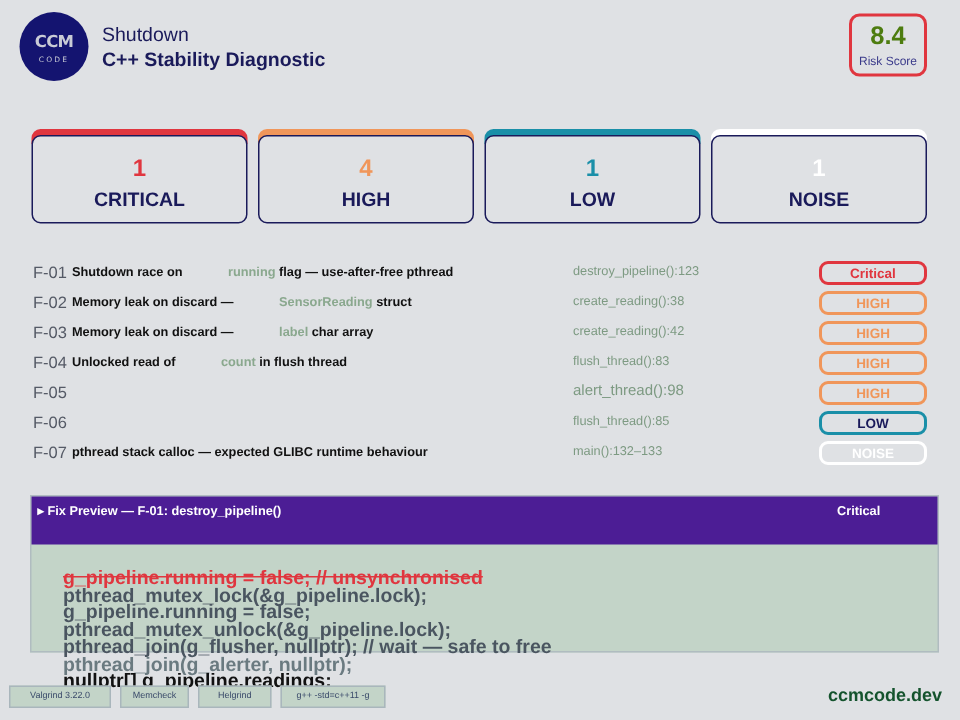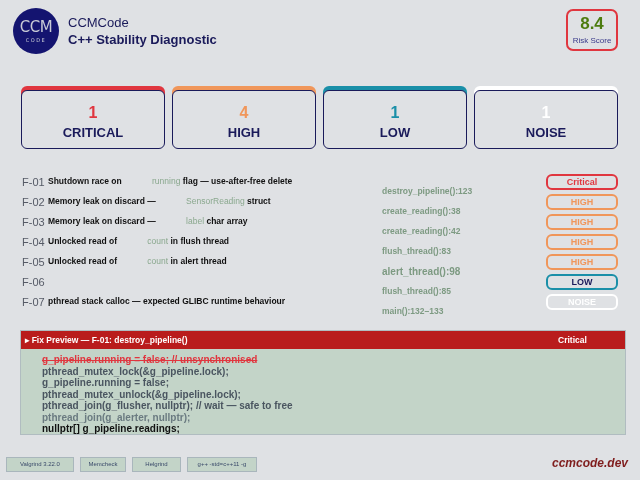--- a/index.html
+++ b/index.html
@@ -1,65 +1,65 @@
 <!DOCTYPE html>
 <html><head>
 <meta charset="utf-8">
 <style>
   * { box-sizing: border-box; margin: 0; padding: 0; }
   html, body { width: 640px; height: 480px; overflow: hidden; }
   body { background: #dfe1e4; font-family: "Liberation Sans", sans-serif; position: relative; color: #1a1a5a; }
 
   .logo { position: absolute; left: 13px; top: 8px; width: 46px; height: 46px; border-radius: 50%; background: #141470; display: flex; flex-direction: column; align-items: center; justify-content: center; }
-  .logo .l1 { color: #c9cbd6; font-weight: normal; font-size: 15px; letter-spacing: -0.5px; line-height: 15px; font-family: "DejaVu Sans", sans-serif; }
+  .logo .l1 { color: #c9cbd6; font-weight: bold; font-size: 11px; letter-spacing: -0.5px; line-height: 15px; font-family: "DejaVu Sans", sans-serif; }
   .logo .l2 { color: #c9cbd6; font-size: 5px; letter-spacing: 1.5px; margin-top: 2px; font-family: "DejaVu Sans", sans-serif; }
   .brand { position: absolute; left: 68px; top: 15px; font-size: 13px; color: #1a1a5a; }
   .title { position: absolute; left: 68px; top: 32px; font-size: 13px; font-weight: bold; color: #1a1a5a; }
 
   .risk { position: absolute; left: 566px; top: 9px; width: 52px; height: 42px; border: 2px solid #e0363f; border-radius: 7px; text-align: center; }
   .risk .val { color: #4d7c0f; font-weight: bold; font-size: 17px; margin-top: 3px; }
   .risk .lab { color: #3a3a8a; font-size: 8px; margin-top: 2px; text-align: center; }
 
   .cards { position: absolute; left: 21px; top: 86px; width: 599px; height: 63px; }
   .card { position: absolute; top: 0; width: 144px; height: 63px; }
   .card .bar { position: absolute; left: 0; top: 0; width: 144px; height: 10px; border-radius: 6px 6px 0 0; }
   .card .box { position: absolute; left: 0; top: 4px; width: 144px; height: 59px; border: 1.5px solid #1a1a5a; border-radius: 6px; background: #dfe1e4; text-align: center; }
   .card .cnt { font-weight: bold; font-size: 16px; margin-top: 13px; }
   .card .lab { font-weight: bold; font-size: 13px; color: #1a1a5a; margin-top: 3px; }
 
   .findings { position: absolute; left: 22px; top: 173px; width: 600px; }
   .frow { position: relative; height: 20px; font-size: 9px; }
   .frow .id { position: absolute; left: 0; top: 3px; color: #555a66; font-size: 11px; }
   .frow .desc { position: absolute; left: 26px; top: 3px; color: #111; font-weight: bold; font-size: 8.5px; white-space: nowrap; }
-  .frow .desc .hl { color: #8aa88e; font-weight: normal; padding-left: 28px; }
-  .frow .loc { position: absolute; left: 360px; top: 13px; color: #7d9a82; font-weight: bold; font-size: 8.5px; }
+  .frow .desc .hl { color: #8aa88e; font-weight: bold; padding-left: 28px; }
+  .frow .loc { position: absolute; left: 360px; top: 2px; color: #7d9a82; font-weight: normal; font-size: 8.5px; }
   .frow .badge { position: absolute; left: 524px; top: 1px; width: 72px; height: 16px; border: 2px solid; border-radius: 6px; text-align: center; font-size: 9px; font-weight: bold; line-height: 12px; }
 
   .fix { position: absolute; left: 20px; top: 330px; width: 606px; height: 105px; background: #c3d4c8; border: 1px solid #b0bcc0; }
-  .fix .head { height: 18px; background: #b91c1c; color: #fff; font-size: 8.5px; font-weight: bold; line-height: 18px; padding-left: 4px; position: relative; }
+  .fix .head { height: 32px; background: #4c1d95; color: #fff; font-size: 8.5px; font-weight: bold; line-height: 18px; padding-left: 4px; position: relative; }
   .fix .head .sev { position: absolute; left: 537px; top: 0; }
-  .fix .code { padding: 5px 0 0 21px; font-size: 10px; line-height: 11.5px; }
+  .fix .code { padding: 16px 0 0 21px; font-size: 13px; line-height: 11.5px; }
   .fix .code div { white-space: nowrap; }
   .c-del { color: #e0363f; text-decoration: line-through; font-weight: bold; }
   .c-add { color: #4a5560; font-weight: bold; }
   .c-dim { color: #6a7a80; font-weight: bold; }
   .c-keep { color: #111; font-weight: bold; }
 
   .tags { position: absolute; left: 6px; top: 457px; display: flex; gap: 6px; }
   .tag { height: 15px; background: #c3d4c8; border: 1px solid #a9b6bc; font-size: 6px; color: #3a4a6a; line-height: 13px; text-align: center; }
-  .site { position: absolute; left: 552px; top: 456px; color: #7f1d1d; font-weight: bold; font-size: 12px; font-style: italic; }
+  .site { position: absolute; left: 552px; top: 456px; color: #14532d; font-weight: bold; font-size: 12px; }
 </style>
 </head>
 <body>
 
 <div class="logo">
   <div class="l1">CCM</div>
   <div class="l2">CODE</div>
 </div>
-<div class="brand">CCMCode</div>
+<div class="brand">Shutdown</div>
 <div class="title">C++ Stability Diagnostic</div>
 
 <div class="risk">
   <div class="val">8.4</div>
   <div class="lab">Risk Score</div>
 </div>
 
 <div class="cards">
   <div class="card" style="left:0">
     <div class="bar" style="background:#e0363f"></div>
@@ -87,21 +87,21 @@
     <div class="box">
       <div class="cnt" style="color:#ffffff">1</div>
       <div class="lab">NOISE</div>
     </div>
   </div>
 </div>
 
 <div class="findings">
   <div class="frow">
     <span class="id">F-01</span>
-    <span class="desc"><span>Shutdown race on </span><span class="hl">running</span><span> flag — use-after-free delete</span></span>
+    <span class="desc"><span>Shutdown race on </span><span class="hl">running</span><span> flag — use-after-free pthread</span></span>
     <span class="loc">destroy_pipeline():123</span>
     <span class="badge" style="border-color:#e0363f;color:#e0363f">Critical</span>
   </div>
   <div class="frow">
     <span class="id">F-02</span>
     <span class="desc"><span>Memory leak on discard — </span><span class="hl">SensorReading</span><span> struct</span></span>
     <span class="loc">create_reading():38</span>
     <span class="badge" style="border-color:#f0965a;color:#f0965a">HIGH</span>
   </div>
   <div class="frow">
@@ -111,21 +111,20 @@
     <span class="badge" style="border-color:#f0965a;color:#f0965a">HIGH</span>
   </div>
   <div class="frow">
     <span class="id">F-04</span>
     <span class="desc"><span>Unlocked read of </span><span class="hl">count</span><span> in flush thread</span></span>
     <span class="loc">flush_thread():83</span>
     <span class="badge" style="border-color:#f0965a;color:#f0965a">HIGH</span>
   </div>
   <div class="frow">
     <span class="id">F-05</span>
-    <span class="desc"><span>Unlocked read of </span><span class="hl">count</span><span> in alert thread</span></span>
     <span class="loc" style="font-size:10px">alert_thread():98</span>
     <span class="badge" style="border-color:#f0965a;color:#f0965a">HIGH</span>
   </div>
   <div class="frow">
     <span class="id">F-06</span>
     <span class="loc">flush_thread():85</span>
     <span class="badge" style="border-color:#1a8fa8;color:#1a1a5a">LOW</span>
   </div>
   <div class="frow">
     <span class="id">F-07</span>

